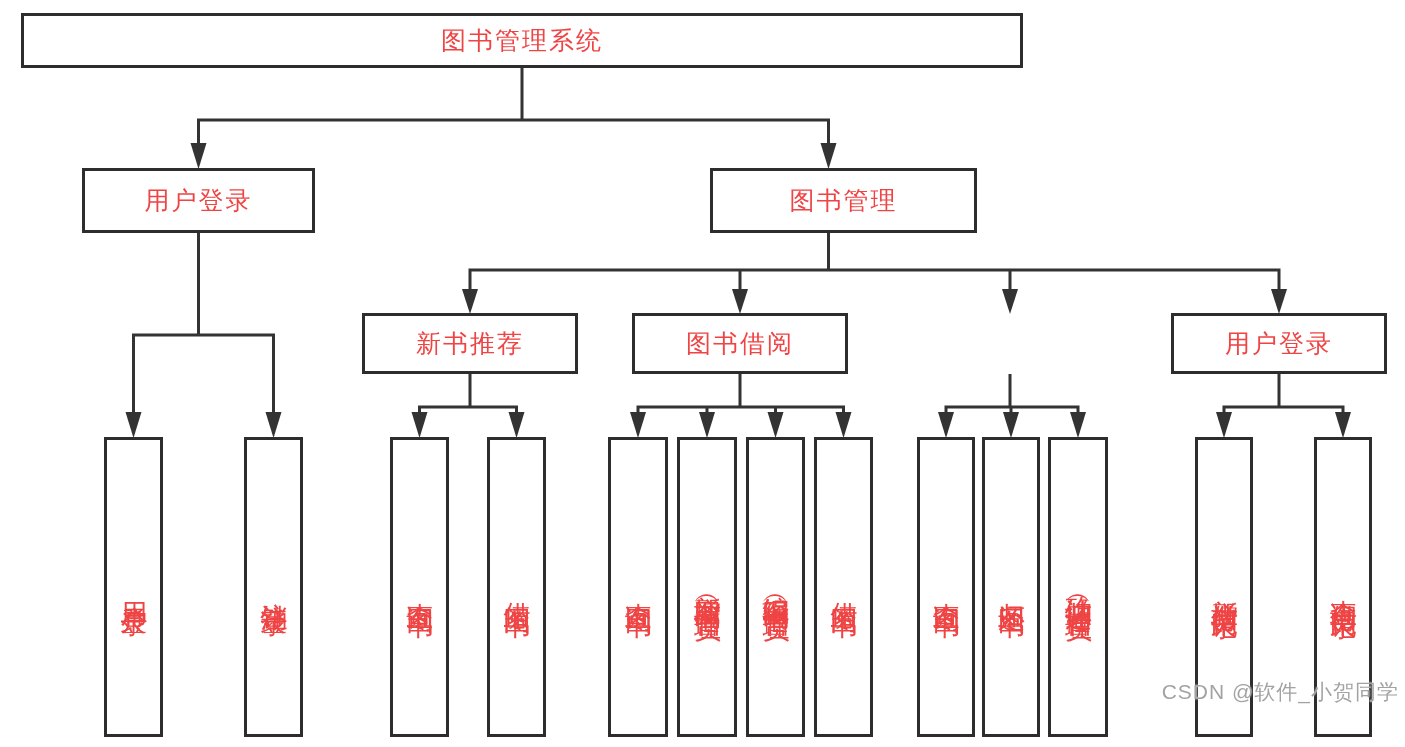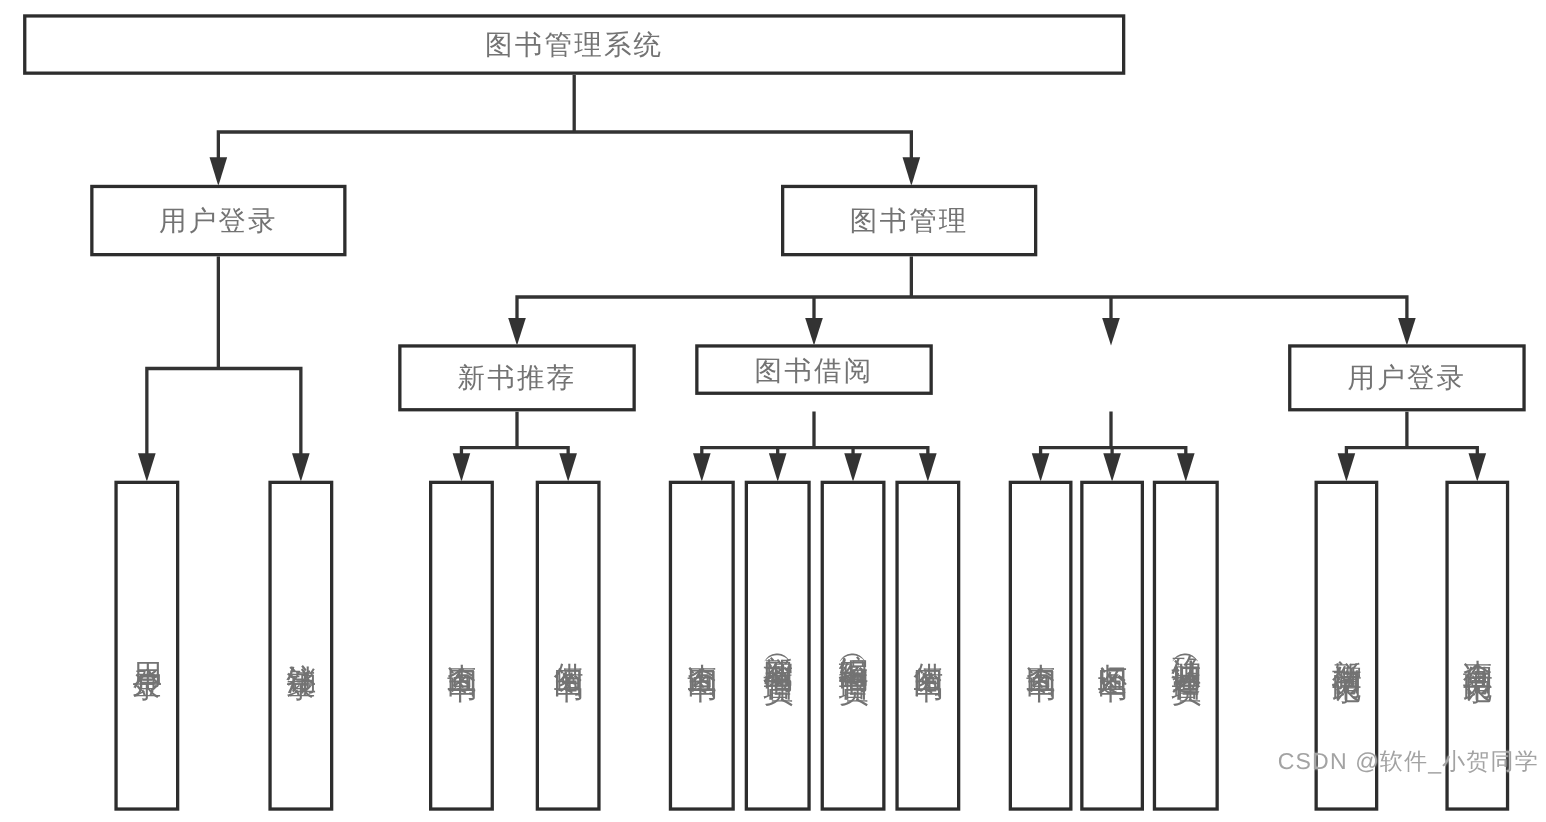--- a/index.html
+++ b/index.html
@@ -19,21 +19,21 @@
     z-index: 1;
   }
   .node {
     position: absolute;
     box-sizing: border-box;
     border: 3px solid #2d2d2d;
     background: #ffffff;
     display: flex;
     align-items: center;
     justify-content: center;
-    color: #737373;
+    color: #ef4444;
     z-index: 2;
   }
   .hbox {
     font-size: 25px;
     letter-spacing: 2px;
   }
   .vbox .vtext {
     writing-mode: vertical-rl;
     text-orientation: mixed;
     font-size: 27px;
@@ -90,28 +90,28 @@
     </g>
   </svg>
 
   <div class="node hbox" style="left:21px; top:13px; width:1002px; height:55px;">
     <span>图书管理系统</span>
   </div>
 
   <div class="node hbox" style="left:82px; top:168px; width:233px; height:65px;">
     <span>用户登录</span>
   </div>
-  <div class="node hbox" style="left:710px; top:168px; width:233px; height:65px;">
+  <div class="node hbox" style="left:710px; top:168px; width:267px; height:65px;">
     <span>图书管理</span>
   </div>
 
   <div class="node hbox" style="left:362px; top:313px; width:216px; height:61px;">
     <span>新书推荐</span>
   </div>
-  <div class="node hbox" style="left:632px; top:313px; width:216px; height:46px;">
+  <div class="node hbox" style="left:632px; top:313px; width:216px; height:61px;">
     <span>图书借阅</span>
   </div>
   <div class="node hbox" style="left:1171px; top:313px; width:216px; height:61px;">
     <span>用户登录</span>
   </div>
 
   <div class="node vbox" style="left:104px; top:437px; width:59px; height:300px;">
     <span class="vtext">用户登录</span>
   </div>
   <div class="node vbox" style="left:244px; top:437px; width:59px; height:300px;">

